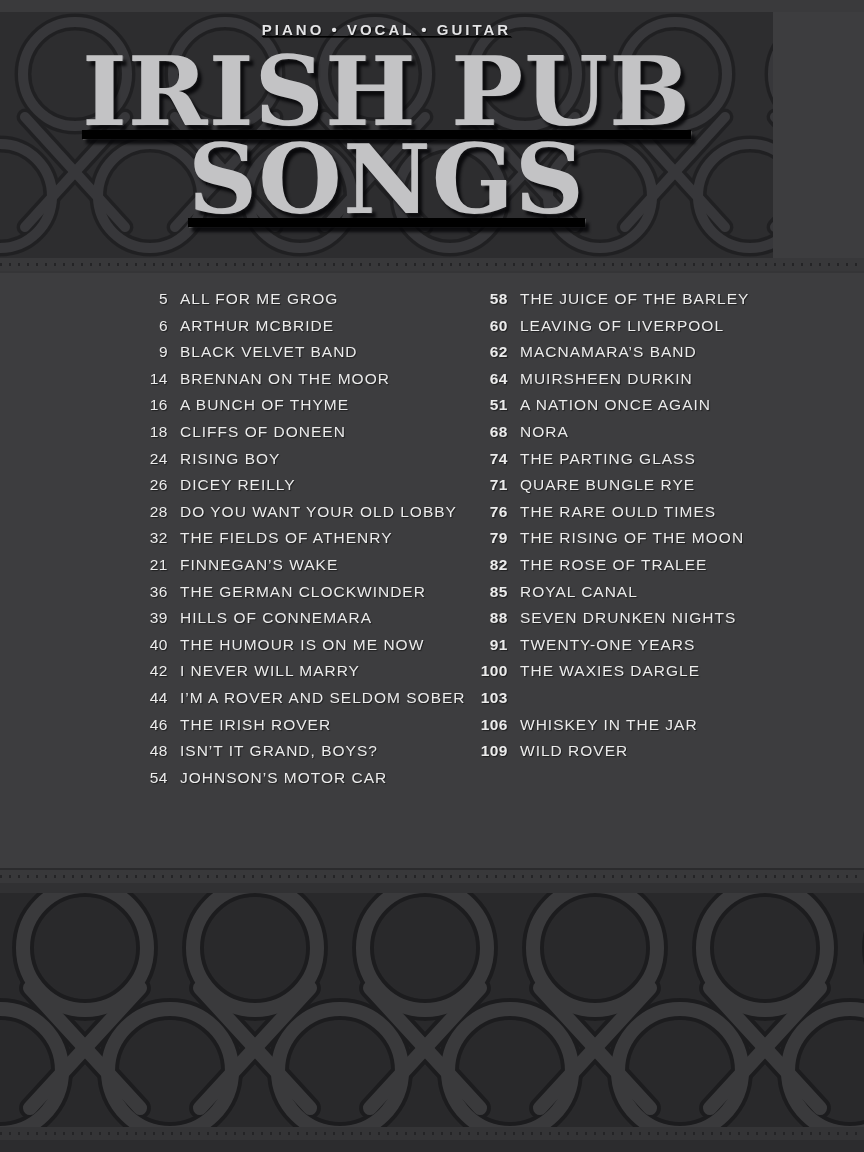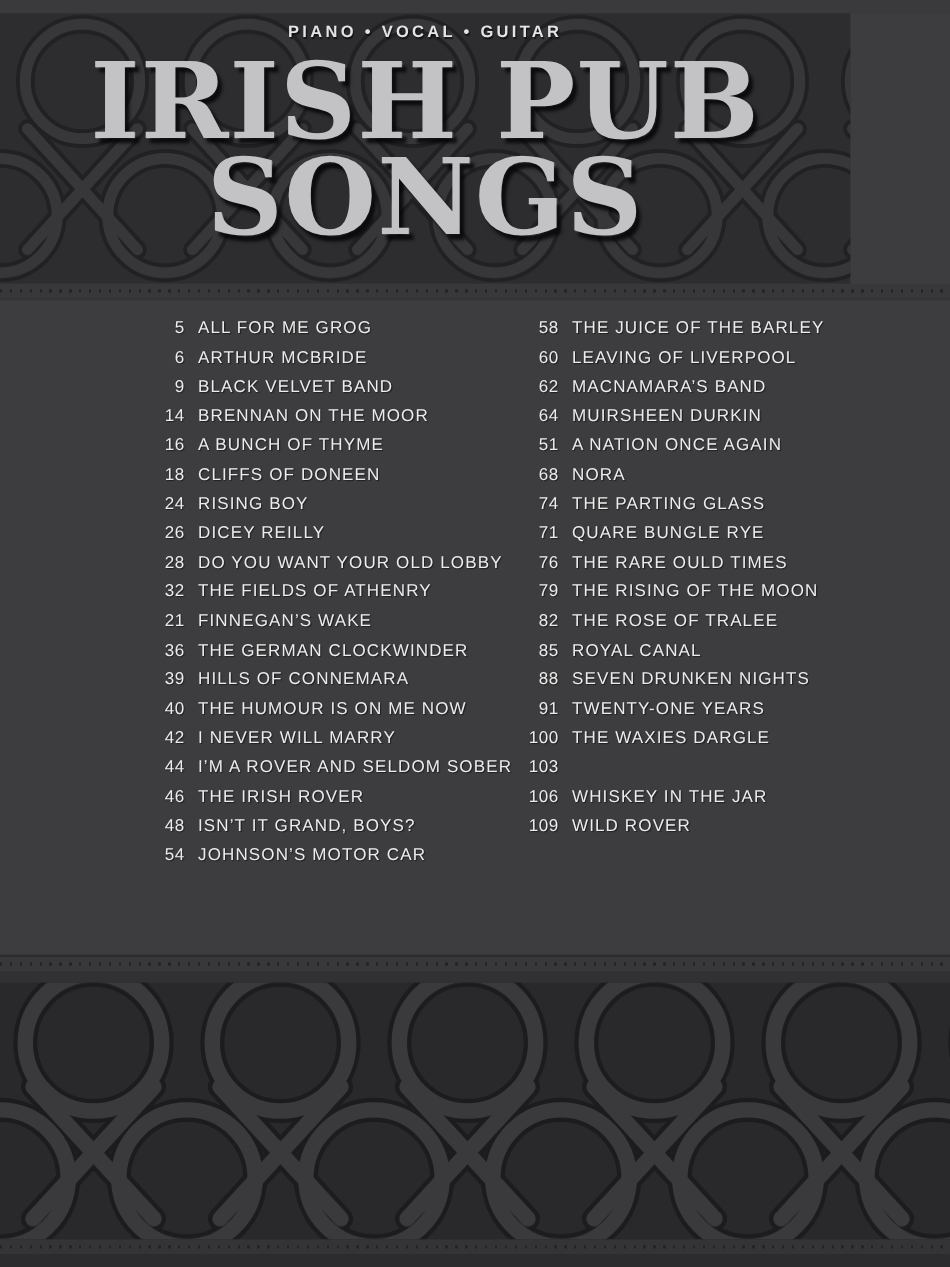--- a/index.html
+++ b/index.html
@@ -5,21 +5,21 @@
   html,body{margin:0;padding:0;background:#2a2a2c;}
   .page{
     position:relative;width:864px;height:1152px;overflow:hidden;
     background:#3d3d3f;
     font-family:"Liberation Sans", sans-serif;
   }
   
   .top-strip{position:absolute;left:0;top:0;width:864px;height:12px;background:#3a3a3c;}
   .header-band{
     position:absolute;left:0;top:12px;width:773px;height:246px;
-    background:#2d2d2f;overflow:hidden;
+    background:#2d2d2f;overflow:hidden;text-decoration:underline;
   }
   .header-band svg.knots{position:absolute;left:0;top:0;opacity:.8;}
   .header-content{position:relative;text-align:center;}
   .subtitle{
     margin-top:9px;
     font-size:15px;letter-spacing:3px;font-weight:bold;
     color:#e4e4e6;text-shadow:1px 1px 1px rgba(0,0,0,.6);
   }
   .big-title{
     font-family:"DejaVu Serif", serif;font-weight:bold;
@@ -49,21 +49,21 @@
   .toc-col{display:flex;flex-direction:column;}
   .toc-col-left{margin-left:128px;width:334px;}
   .toc-col-right{width:360px;}
   .toc-row{display:flex;margin-bottom:8.6px;}
   .toc-num{
     flex:0 0 auto;text-align:right;
     font-size:15.5px;line-height:18px;letter-spacing:.5px;
     text-shadow:1px 1px 1px rgba(0,0,0,.5);
   }
   .toc-col-left .toc-num{width:40px;}
-  .toc-col-right .toc-num{width:46px;}
+  .toc-col-right .toc-num{width:46px;font-weight:bold;}
   .toc-title{
     margin-left:12px;
     font-size:15.5px;line-height:18px;letter-spacing:1px;font-weight:normal;
     text-shadow:1px 1px 1px rgba(0,0,0,.5);
     white-space:nowrap;
   }
   
   .footer-gap{position:absolute;left:0;top:883px;width:864px;height:10px;background:#313133;}
   .footer-band{
     position:absolute;left:0;top:893px;width:864px;height:234px;

